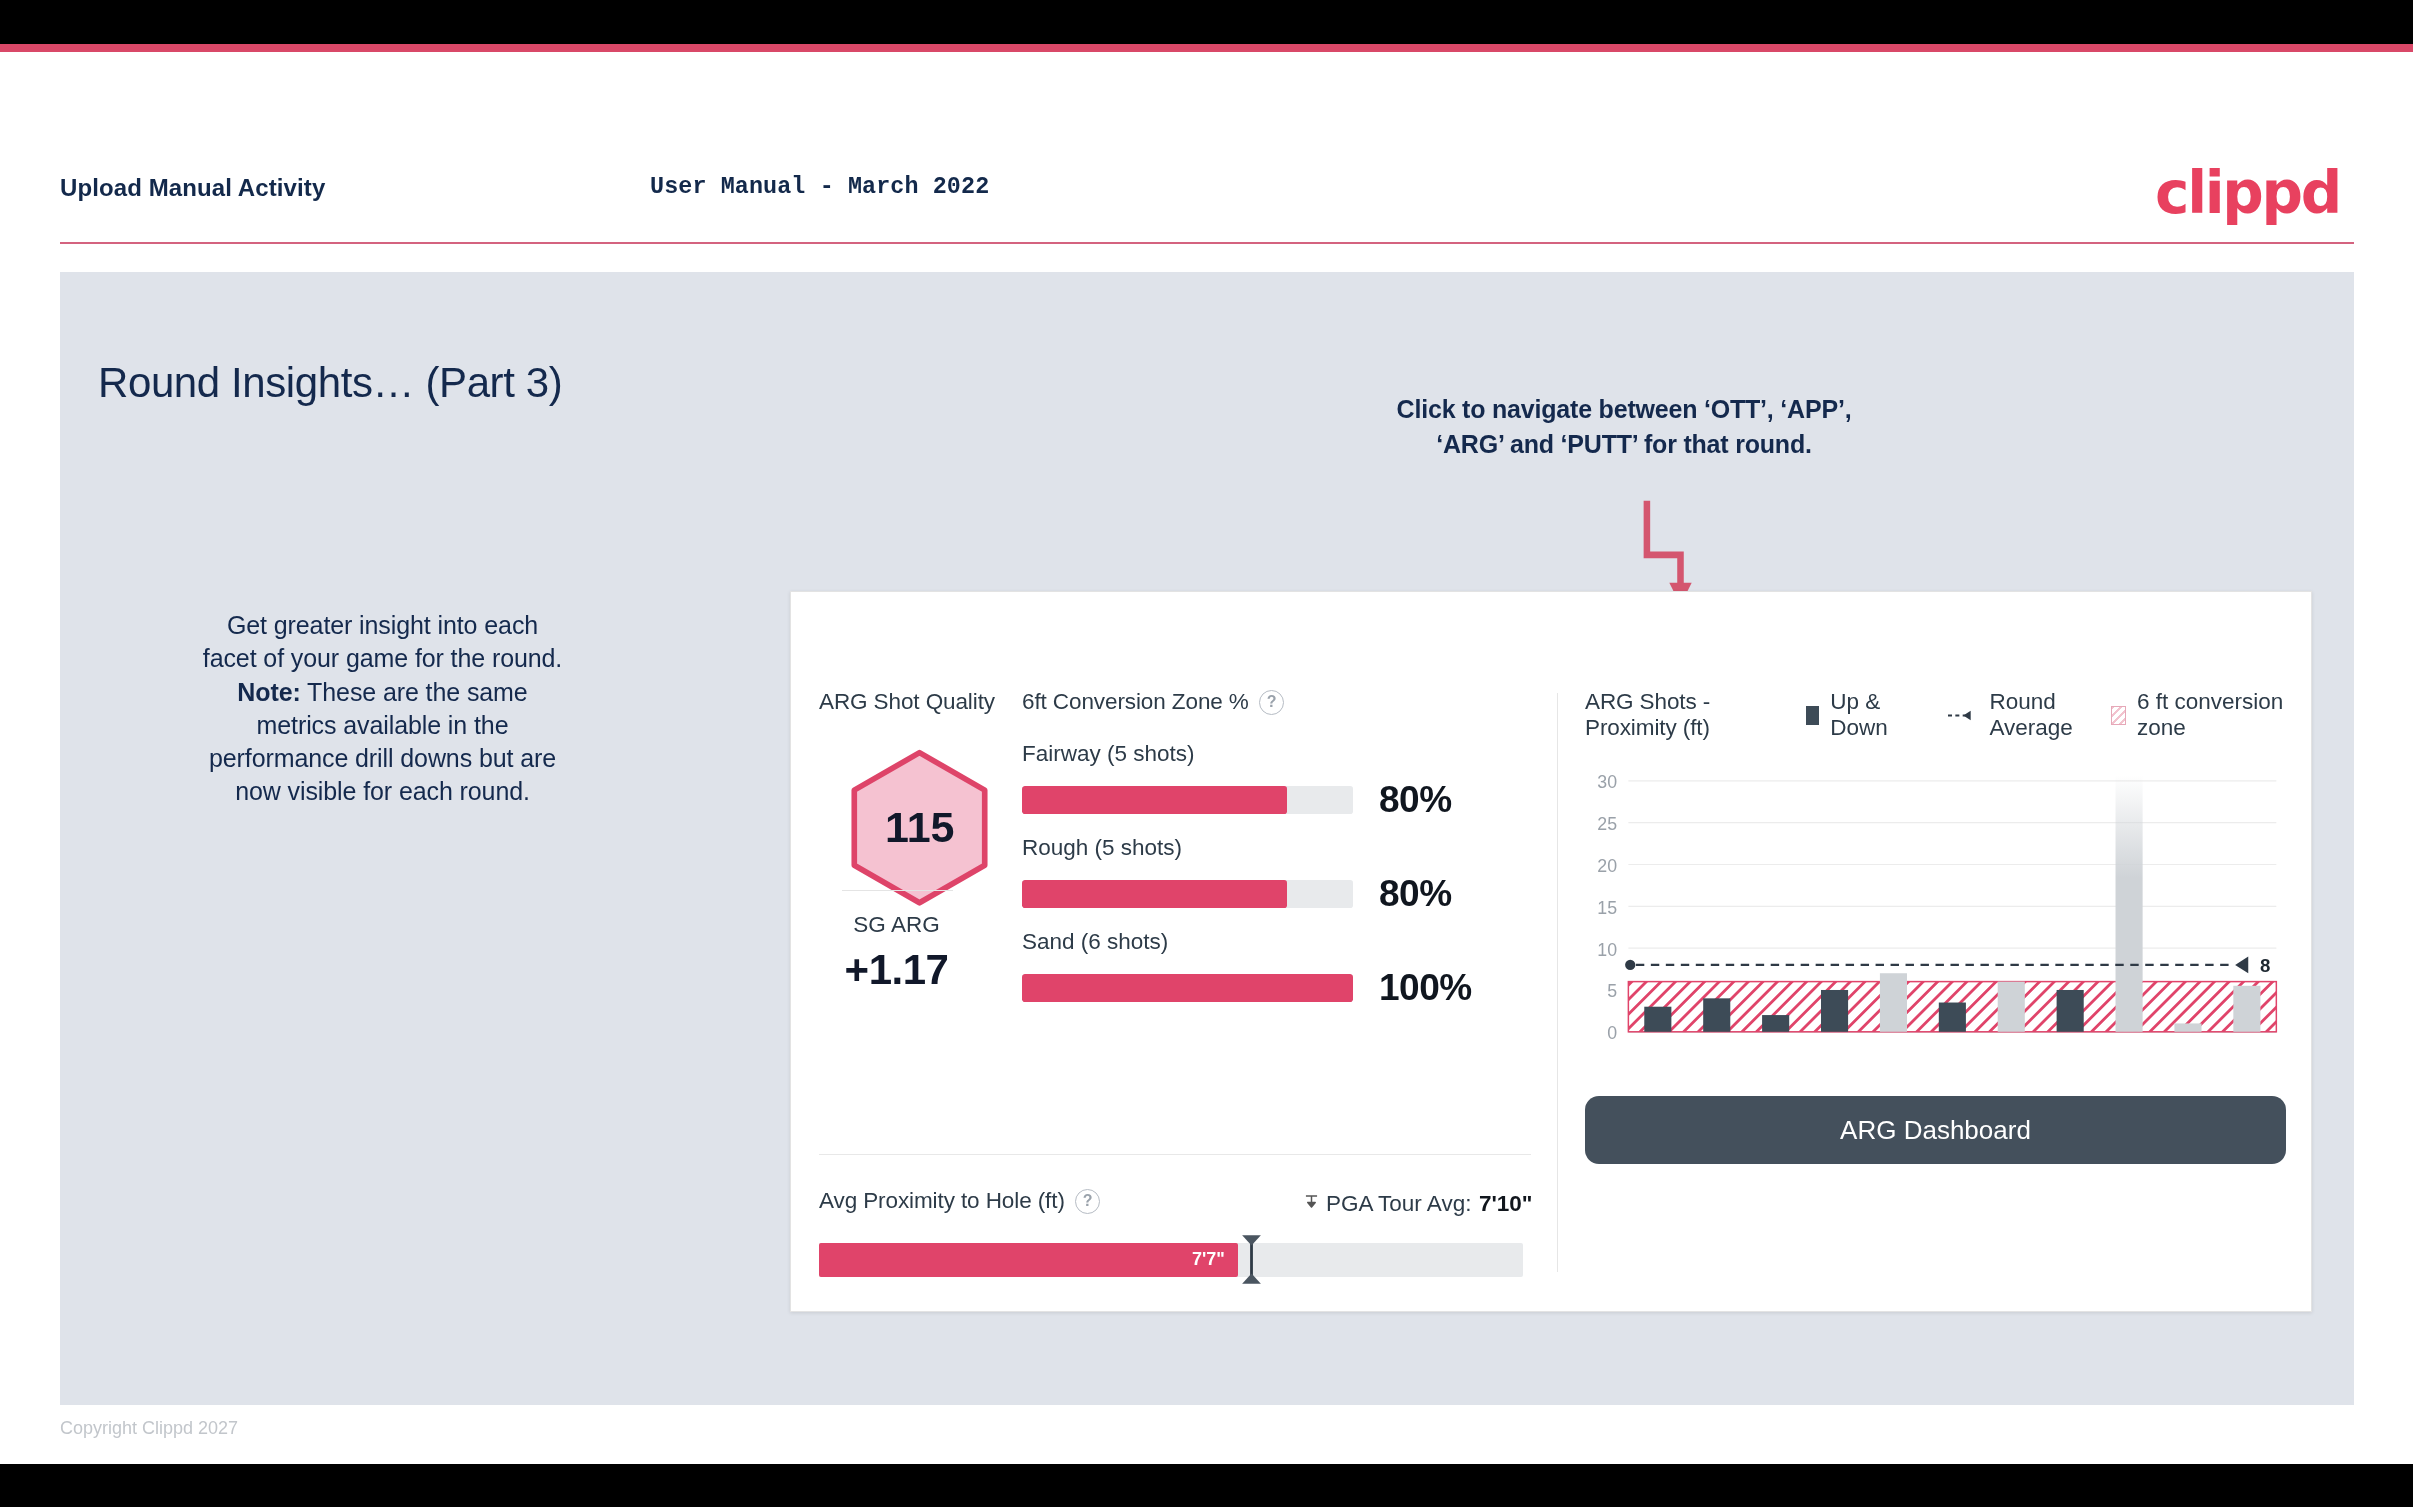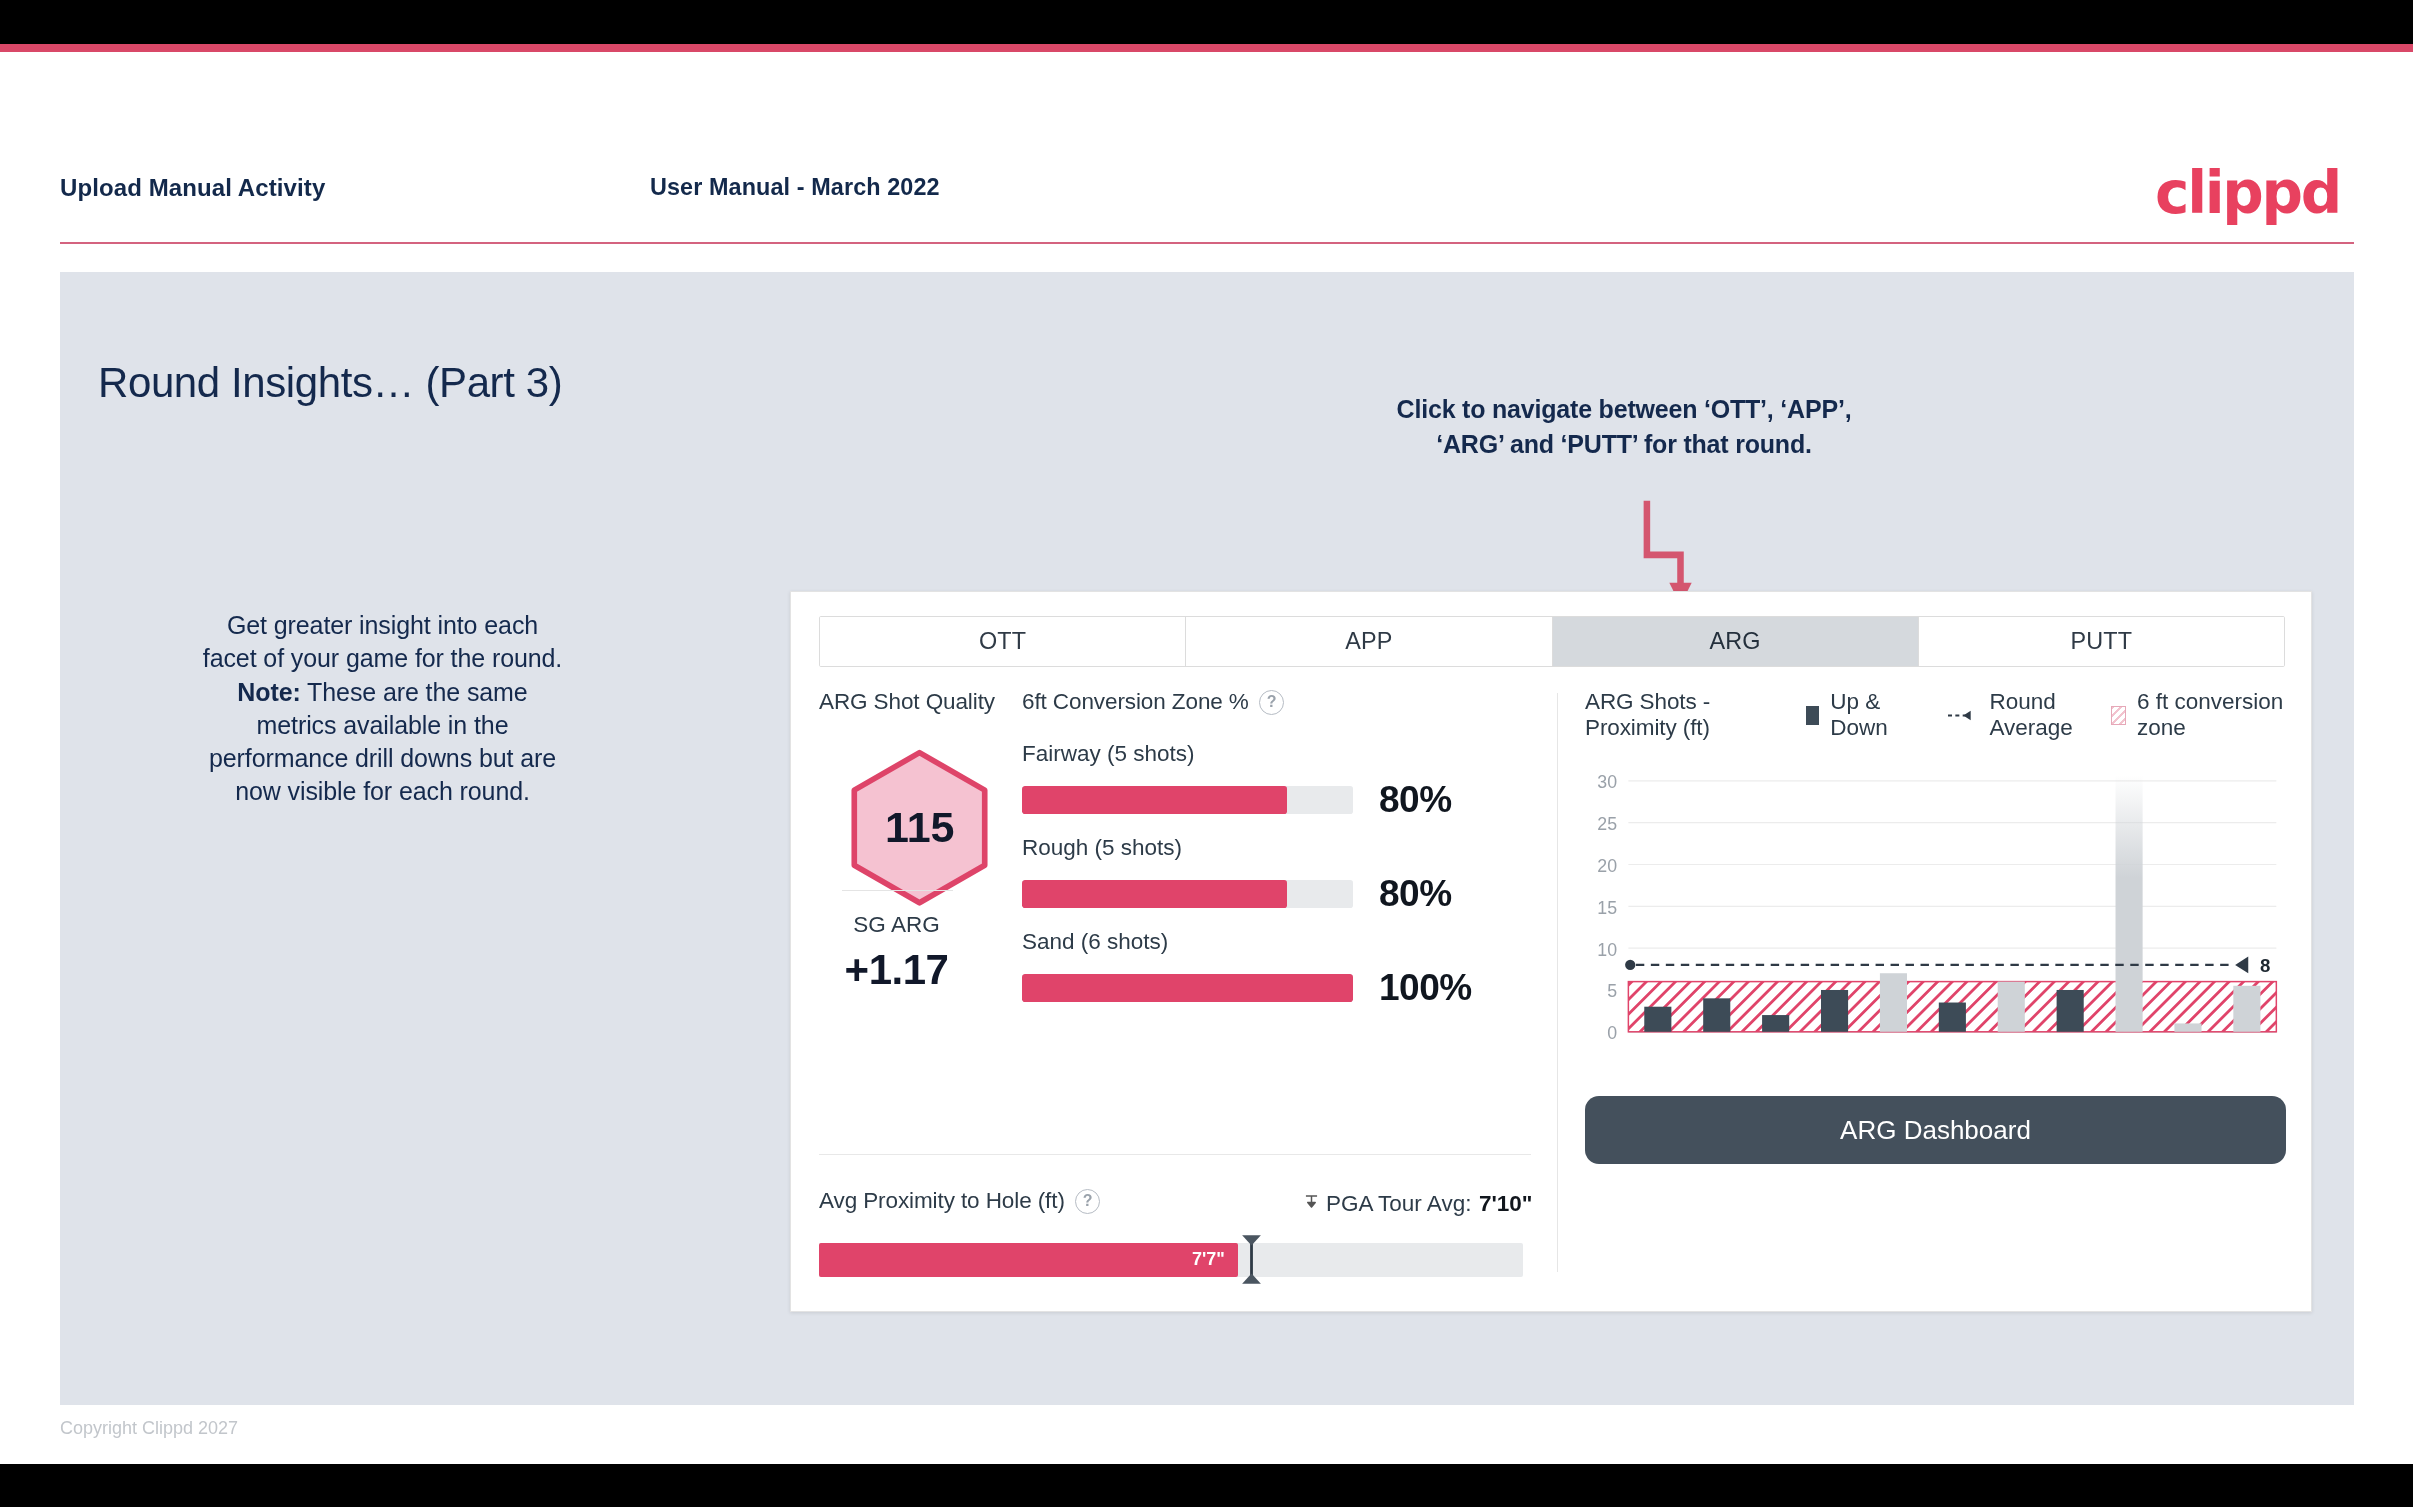--- a/index.html
+++ b/index.html
@@ -28,20 +28,21 @@
   }
   .hdr-left {
     position: absolute; left: 60px; top: 122px;
     font-size: 24px; font-weight: 700; color: #13294b;
     letter-spacing: 0.1px;
   }
   .hdr-mid {
     position: absolute; left: 650px; top: 122px;
     font-size: 23.4px; font-weight: 700; color: #13294b;
     letter-spacing: 0.1px;
+    font-family: Liberation Mono, monospace;
   }
   .logo {
     position: absolute; right: 73px; top: 112px;
     font-size: 58px; font-weight: 800; color: #e8415f;
     letter-spacing: -2.3px; line-height: 1;
     font-family: "DejaVu Sans", sans-serif;
   }
   .hdr-rule {
     position: absolute; left: 60px; top: 190px;
     width: 2294px; height: 2.8px; background: #d4637f;
@@ -246,26 +247,20 @@
       <path d="M4 4 L4 62 L40 62 L40 96" fill="none" stroke="#d4566f" stroke-width="7"></path>
       <path d="M40 116 L28 92 L52 92 Z" fill="#d4566f"></path>
     </svg>
 
     <div class="left-copy">
       <span>Get greater insight into each facet of your game for the round. </span><b>Note:</b><span> These are the same metrics available in the performance drill downs but are now visible for each round.</span>
     </div>
 
     <div class="card">
 
-      <div class="tabs">
-        <div class="tab">OTT</div>
-        <div class="tab">APP</div>
-        <div class="tab active">ARG</div>
-        <div class="tab">PUTT</div>
-      </div>
 
       <div class="col-left">
 
         <div class="sec-label l-head">ARG Shot Quality</div>
 
         <div class="cz-head">
           <span class="sec-label">6ft Conversion Zone %</span>
           <span class="qmark">?</span>
         </div>
 

